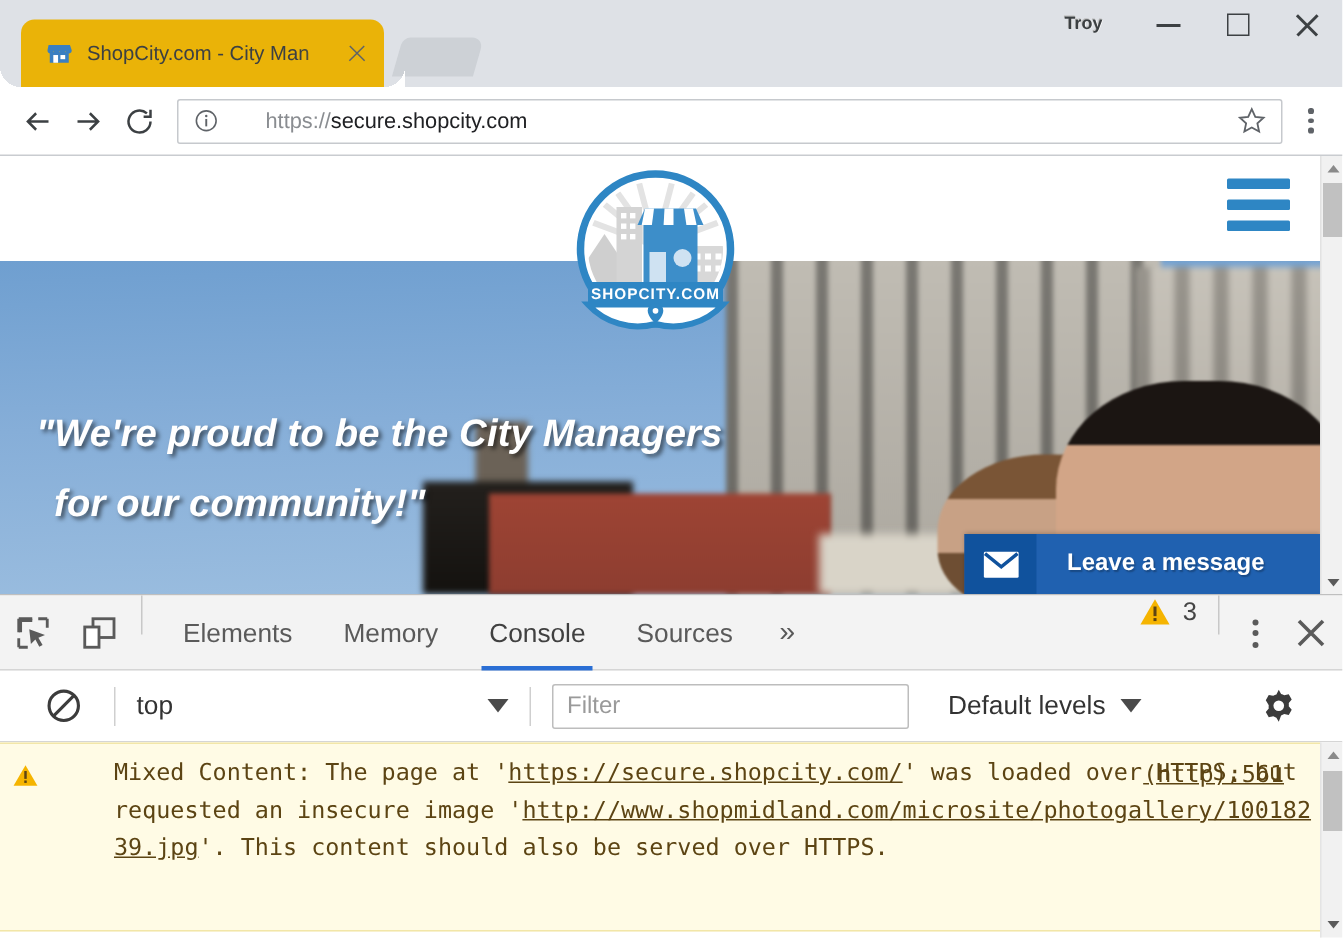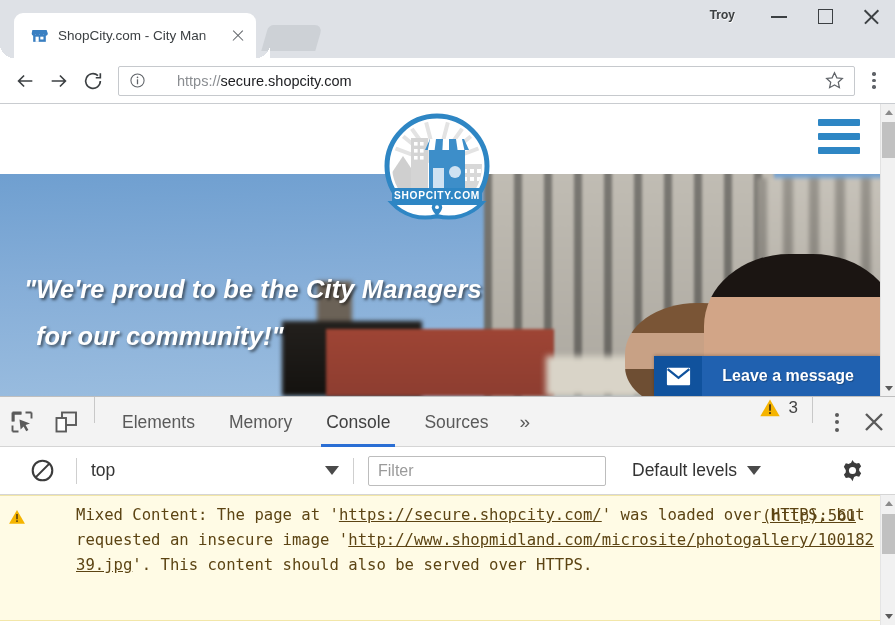--- a/index.html
+++ b/index.html
@@ -10,21 +10,21 @@
   }
   #app { position: relative; width: 895px; height: 625px; }
 
   
   .chrome-top {
     height: 58px; background: #dee1e6; position: relative;
   }
   .tabstrip { position: absolute; left: 0; top: 0; right: 0; height: 58px; }
   .tab-active {
     position: absolute; left: 14px; top: 13px; width: 242px; height: 45px;
-    background: #ffffff; border-radius: 9px 9px 0 0; display: flex;
+    background: #eab308; border-radius: 9px 9px 0 0; display: flex;
     align-items: center; padding: 0 8px 0 16px;
   }
   .tab-active::before, .tab-active::after {
     content: ""; position: absolute; bottom: 0; width: 14px; height: 14px;
     background: radial-gradient(circle at 0 0, transparent 14px, #fff 14px);
   }
   .tab-active::before { left: -14px; transform: scaleX(-1); }
   .tab-active::after { right: -14px; }
   .tab-favicon { width: 19px; height: 19px; flex: 0 0 19px; margin-right: 9px; }
   .tab-title {
@@ -213,21 +213,21 @@
   .chat-widget {
     position: absolute; right: 15px; bottom: 0; height: 40px;
     background: #2061b0; display: flex; align-items: center; z-index: 22;
     box-shadow: 0 -1px 3px rgba(0,0,0,0.22);
   }
   .chat-icon {
     width: 48px; height: 40px; background: #10529d; display: flex;
     align-items: center; justify-content: center; flex: 0 0 48px;
   }
   .chat-label {
-    color: #fff; font-size: 16px; font-weight: bold; padding: 0 26px 0 20px;
+    color: #fff; font-size: 16px; font-weight: bold; padding: 0 37px 0 20px;
     white-space: nowrap;
     text-shadow: 1px 1px 1px rgba(0,0,0,0.25);
   }
 
   
   .devtools {
     position: absolute; left: 0; bottom: 0; width: 895px; height: 229px;
     background: #fff; border-top: 1px solid #bfbfbf;
   }
   .dt-tabbar {

